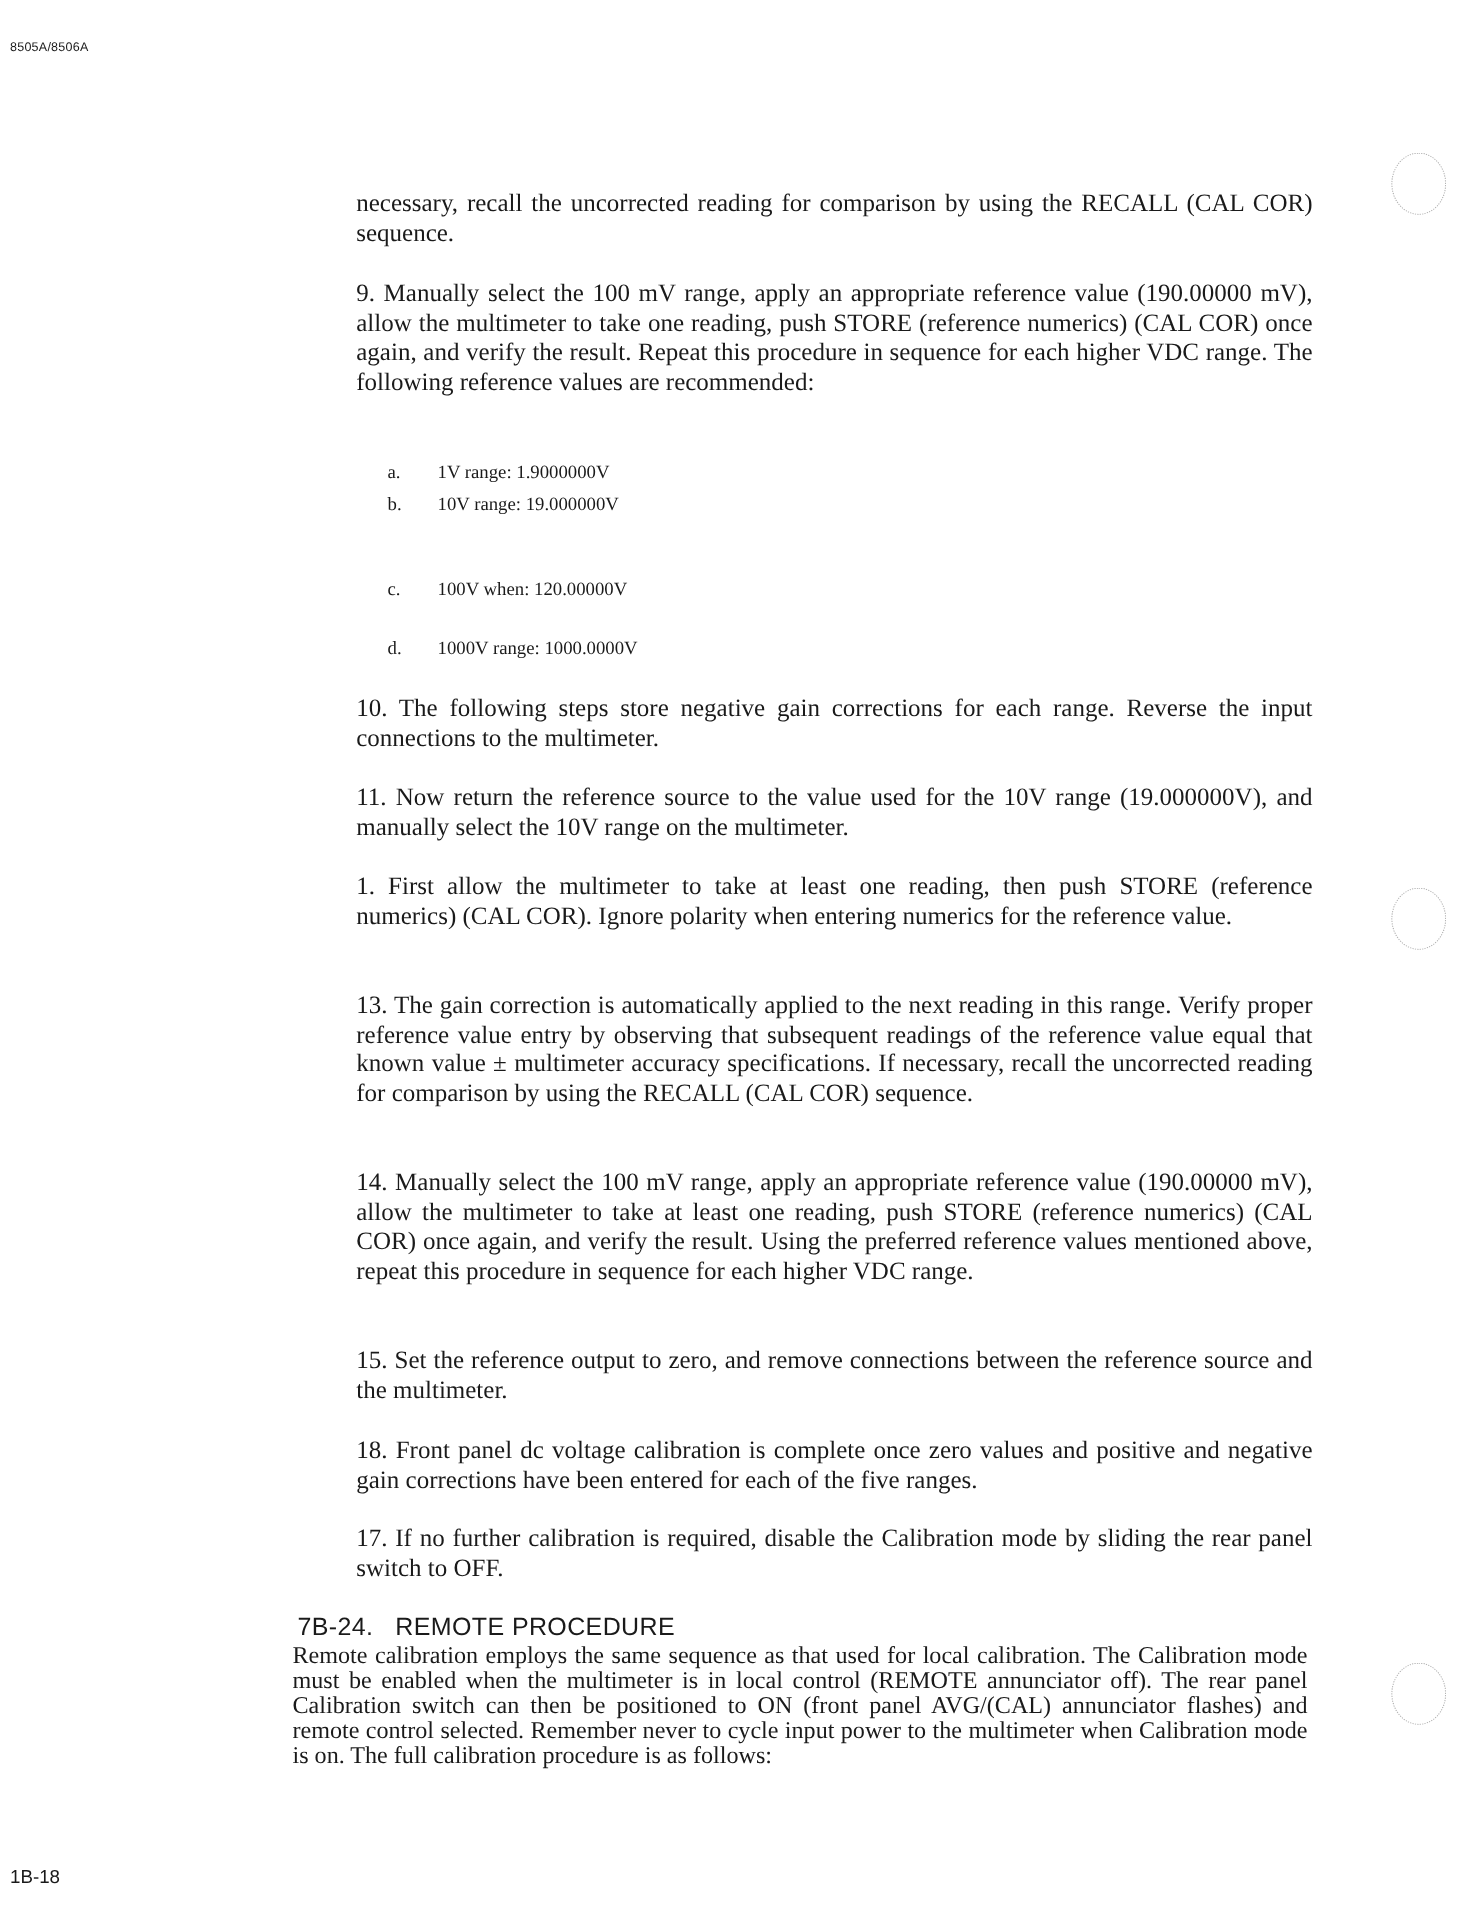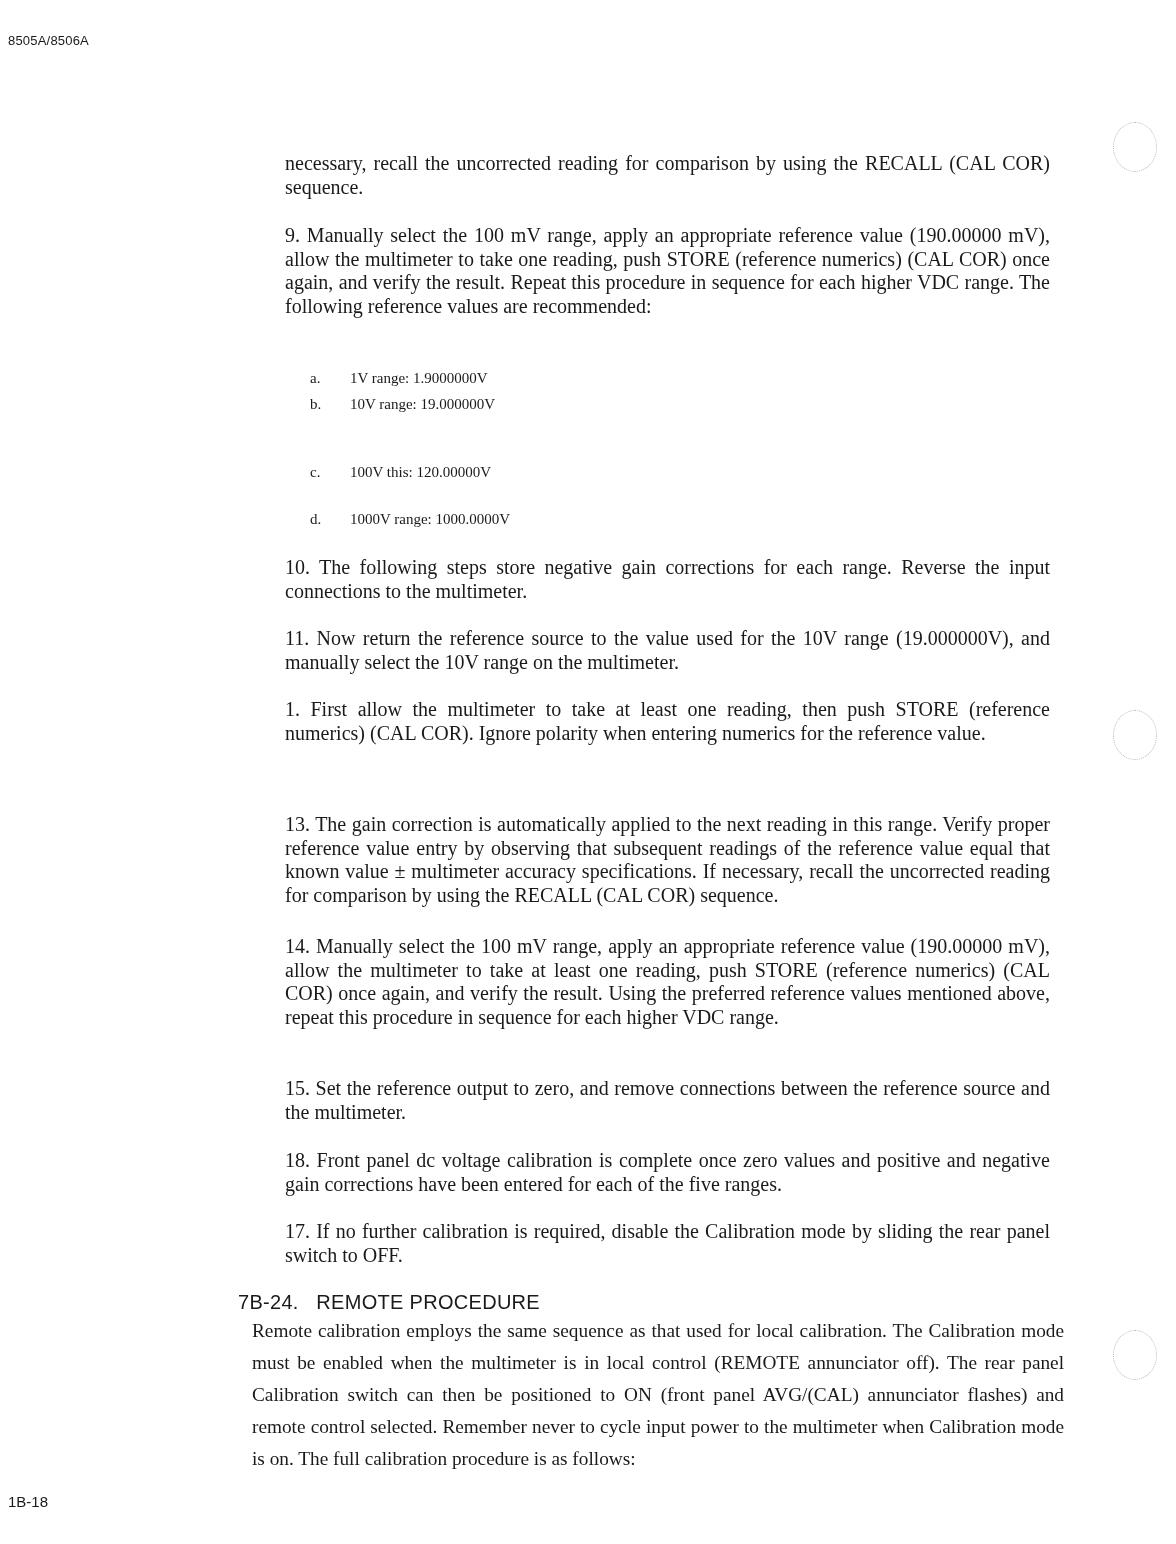--- a/index.html
+++ b/index.html
@@ -1,26 +1,26 @@
 <!DOCTYPE html>
 <html><head>
 <meta charset="utf-8">
 <style>
   html, body { margin:0; padding:0; background:#ffffff; }
   body { width:1176px; height:1544px; position:relative; overflow:hidden; color:#1a1a1a; }
   .sans { font-family:"Liberation Sans", "DejaVu Sans", sans-serif; }
   .serif { font-family:"Liberation Serif", "DejaVu Serif", serif; }
-  .header { position:absolute; left:8px; top:33px; font-size:13px; letter-spacing:0.2px; }
+  .header { position:absolute; left:8px; top:33px; font-size:10px; letter-spacing:0.2px; }
   .footer { position:absolute; left:8px; top:1493px; font-size:15px; }
   .body-block { position:absolute; left:285px; width:765px; font-size:20px; line-height:23.6px; text-align:justify; }
   .para { margin:0; }
   .sub { position:absolute; left:310px; font-size:15px; line-height:23.6px; }
   .sub .lbl { display:inline-block; width:40px; }
   .section-head { position:absolute; left:238px; top:1291px; font-size:20px; letter-spacing:0.3px; }
-  .section-body { position:absolute; left:252px; top:1315px; width:812px; font-size:19.3px; line-height:32px; text-align:justify; }
+  .section-body { position:absolute; left:234px; top:1315px; width:812px; font-size:19.3px; line-height:20px; text-align:justify; }
   .hole { position:absolute; width:42px; height:48px; border:1px dotted #b5b5b5; border-radius:50%; }
 </style>
 </head>
 <body>
 
 <div class="header sans">8505A/8506A</div>
 
 <div class="hole" style="left:1113px;top:122px;"></div>
 <div class="hole" style="left:1113px;top:710px;"></div>
 <div class="hole" style="left:1113px;top:1330px;"></div>
@@ -33,39 +33,39 @@
   <p class="para">9.  Manually select the 100 mV range, apply an appropriate reference value (190.00000 mV), allow the multimeter to take one reading, push STORE (reference numerics) (CAL COR) once again, and verify the result. Repeat this procedure in sequence for each higher VDC range. The following reference values are recommended:</p>
 </div>
 
 <div class="sub serif" style="top:367px;">
   <span class="lbl">a.</span><span>1V range: 1.9000000V</span>
 </div>
 <div class="sub serif" style="top:393px;">
   <span class="lbl">b.</span><span>10V range: 19.000000V</span>
 </div>
 <div class="sub serif" style="top:461px;">
-  <span class="lbl">c.</span><span>100V this: 120.00000V</span>
+  <span class="lbl">c.</span><span>100V when: 120.00000V</span>
 </div>
 <div class="sub serif" style="top:508px;">
   <span class="lbl">d.</span><span>1000V range: 1000.0000V</span>
 </div>
 
 <div class="body-block serif" style="top:556px;">
   <p class="para">10.  The following steps store negative gain corrections for each range. Reverse the input connections to the multimeter.</p>
 </div>
 
 <div class="body-block serif" style="top:627px;">
   <p class="para">11.  Now return the reference source to the value used for the 10V range (19.000000V), and manually select the 10V range on the multimeter.</p>
 </div>
 
 <div class="body-block serif" style="top:698px;">
   <p class="para">1.  First allow the multimeter to take at least one reading, then push STORE (reference numerics) (CAL COR). Ignore polarity when entering numerics for the reference value.</p>
 </div>
 
-<div class="body-block serif" style="top:793px;margin-top:20px;">
+<div class="body-block serif" style="top:793px;">
   <p class="para">13.  The gain correction is automatically applied to the next reading in this range. Verify proper reference value entry by observing that subsequent readings of the reference value equal that known value ± multimeter accuracy specifications. If necessary, recall the uncorrected reading for comparison by using the RECALL (CAL COR) sequence.</p>
 </div>
 
 <div class="body-block serif" style="top:935px;">
   <p class="para">14.  Manually select the 100 mV range, apply an appropriate reference value (190.00000 mV), allow the multimeter to take at least one reading, push STORE (reference numerics) (CAL COR) once again, and verify the result. Using the preferred reference values mentioned above, repeat this procedure in sequence for each higher VDC range.</p>
 </div>
 
 <div class="body-block serif" style="top:1077px;">
   <p class="para">15.  Set the reference output to zero, and remove connections between the reference source and the multimeter.</p>
 </div>

